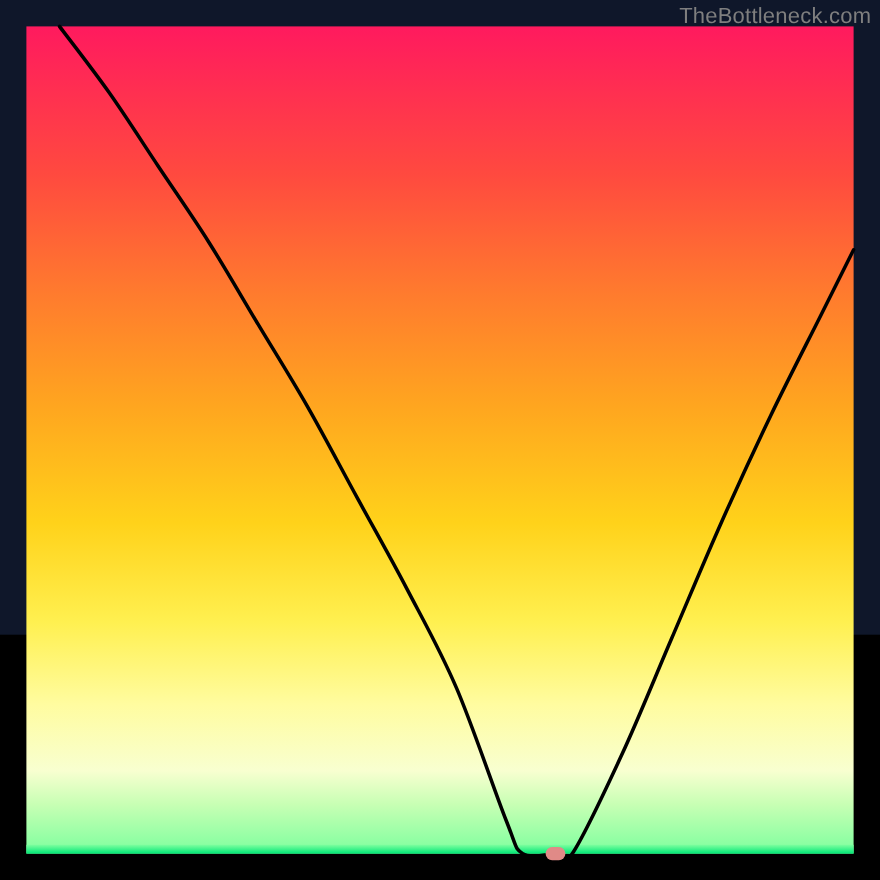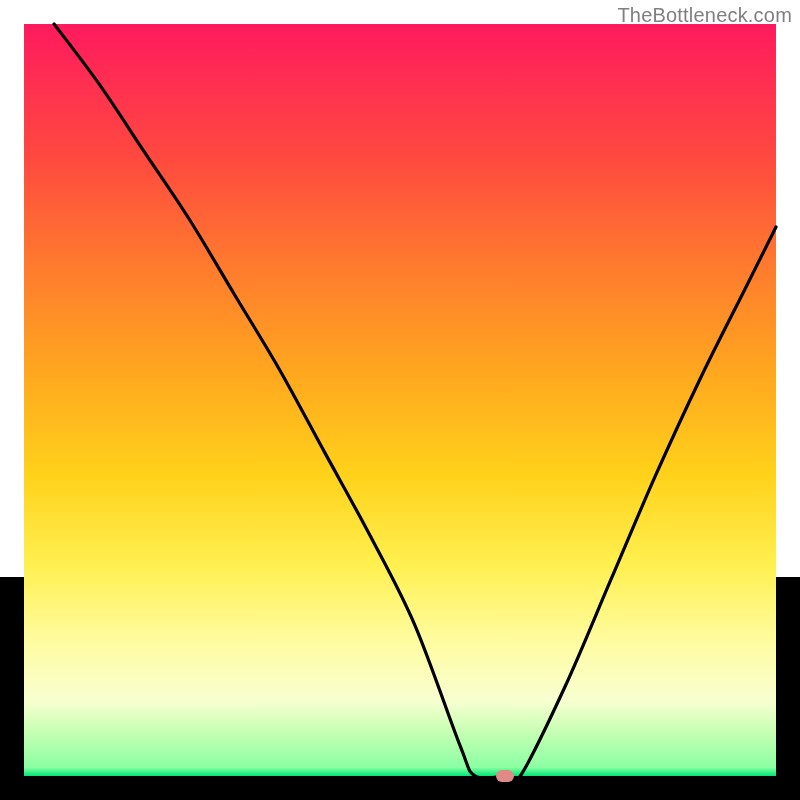--- a/index.html
+++ b/index.html
@@ -9,21 +9,21 @@
     height: 800px;
     background: #000;
     overflow: hidden;
   }
   .frame {
     position: absolute;
     left: 0;
     top: 0;
     width: 800px;
     height: 577px;
-    background: #ffffff;
+    background: #0f172a;
   }
   .plot-area {
     position: absolute;
     left: 24px;
     top: 24px;
     width: 752px;
     height: 752px;
     
     background: linear-gradient(to bottom,
       #ff1a5e 0%,

